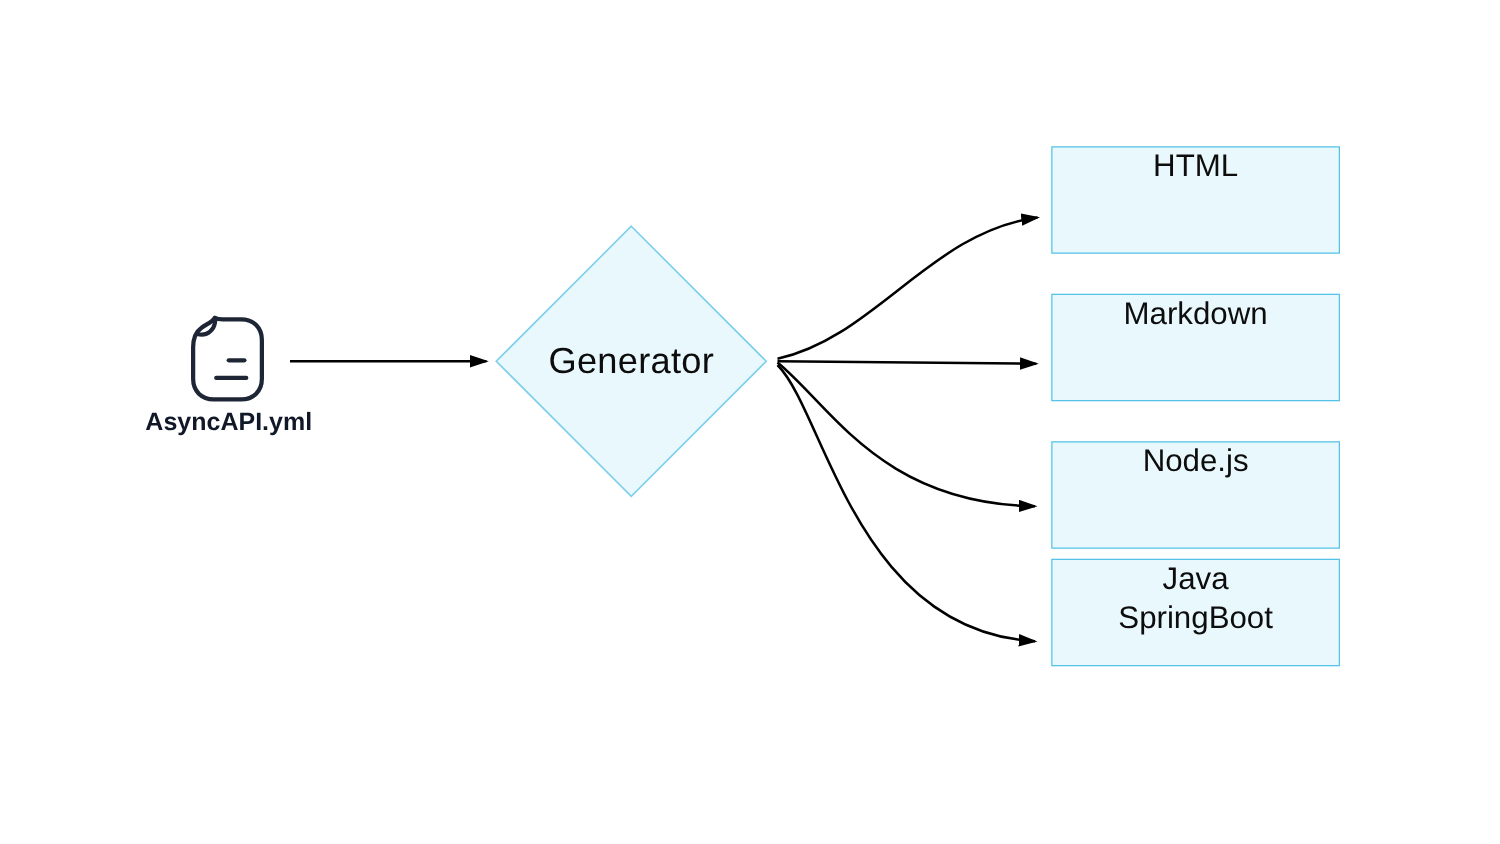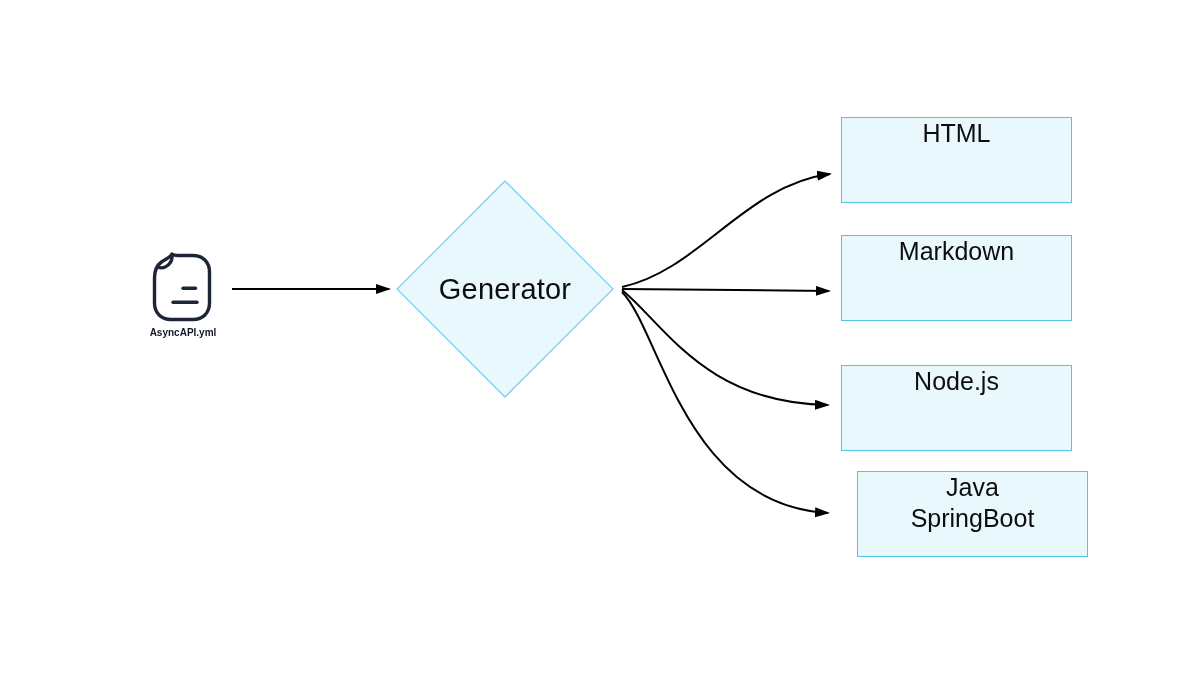--- a/index.html
+++ b/index.html
@@ -30,21 +30,21 @@
     top: 273px;
     width: 216px;
     font-size: 29px;
     line-height: 32px;
     letter-spacing: 0.2px;
   }
   .source-label {
     left: 102px;
     top: 327px;
     width: 162px;
-    font-size: 10px;
+    font-size: 20px;
     font-weight: 600;
     color: #111827;
   }
   .out-box {
     position: absolute;
     left: 841px;
     width: 231px;
     height: 86px;
     box-sizing: border-box;
     background: #e9f8fd;
@@ -56,22 +56,22 @@
   .out-box .out-label {
     display: inline-block;
     max-width: 175px;
     font-size: 25px;
     line-height: 31px;
     color: #0d0d0d;
     text-align: center;
   }
   .box-1 { top: 117px; }
   .box-2 { top: 235px; }
-  .box-3 { top: 353px; margin-top: 12px; }
-  .box-4 { top: 471px; margin-left: 16px; }
+  .box-3 { top: 353px; }
+  .box-4 { top: 447px; }
 </style>
 </head>
 <body>
 
 <div class="stage">
 
   <svg width="1200" height="675" viewBox="0 0 1200 675">
     <defs>
       <marker id="arrowhead" markerUnits="userSpaceOnUse" markerWidth="17" markerHeight="12" refX="13" refY="5" orient="auto">
         <path d="M0 0 L15 5 L0 10 Z" fill="#000000"></path>

